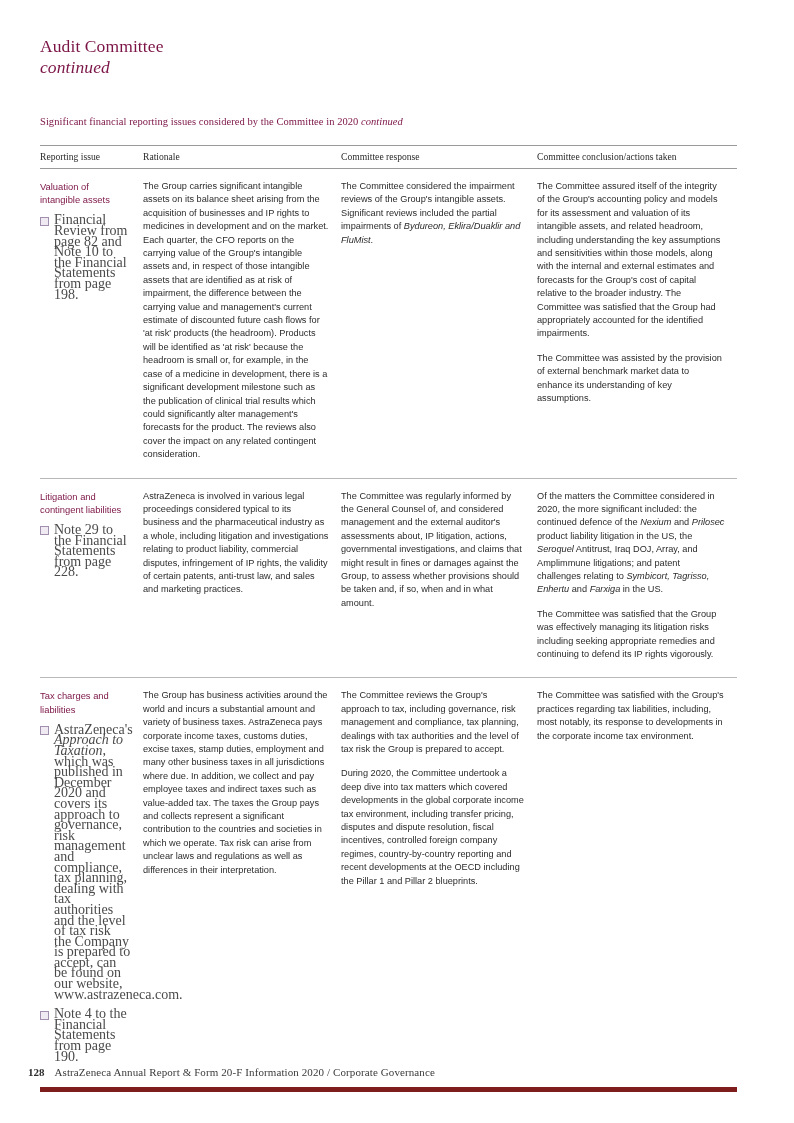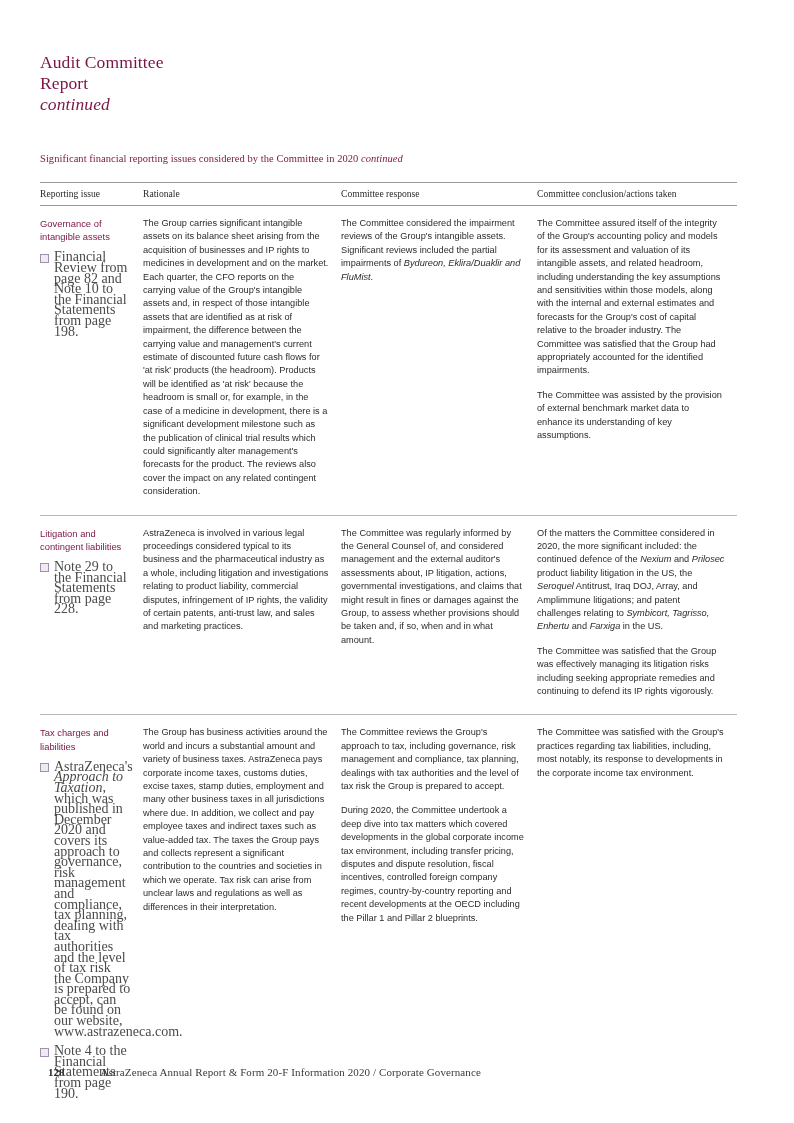--- a/index.html
+++ b/index.html
@@ -13,21 +13,21 @@
     font-family: "Liberation Sans", sans-serif;
     color: #2b2b2b;
     position: relative;
   }
   .page {
     position: absolute;
     left: 0; top: 0;
     width: 720px;
     height: 1123px;
     box-sizing: border-box;
-    padding: 52px 60px 0 40px;
+    padding: 36px 60px 0 40px;
   }
   
   .doc-title {
     font-family: "Liberation Serif", serif;
     color: #7b1446;
     font-size: 17.5px;
     line-height: 21px;
     font-weight: normal;
     margin: 0 0 0 0;
     letter-spacing: 0.1px;
@@ -107,27 +107,26 @@
     display: block;
   }
   .ref .it { font-style: italic; }
   .para { margin: 0 0 11px 0; }
   .para:last-child { margin-bottom: 0; }
   .it { font-style: italic; }
 
   
   .footer {
     position: absolute;
-    left: 48px;
+    left: 28px;
     bottom: 45px;
     width: 700px;
     border-top: 0;
     display: flex;
     align-items: baseline;
-    gap: 26px;
   }
   .footer .pageno {
     font-family: "Liberation Serif", serif;
     font-weight: bold;
     font-size: 11px;
     color: #2b2b2b;
     margin-right: 10px;
   }
   .footer .footer-text {
     font-family: "Liberation Serif", serif;
@@ -136,21 +135,20 @@
     letter-spacing: 0.1px;
   }
 </style>
 </head>
 <body>
 
 <div class="page">
 
   <h1 class="doc-title">
     <span class="line">Audit Committee</span>
-    <span class="line">Report</span>
     <span class="line continued">continued</span>
   </h1>
 
   <div class="section-heading">
     <span>Significant financial reporting issues considered by the Committee in 2020 </span><span class="it">continued</span>
   </div>
 
   <table class="report">
     <colgroup>
       <col class="c1">
@@ -163,21 +161,21 @@
         <th>Reporting issue</th>
         <th>Rationale</th>
         <th>Committee response</th>
         <th>Committee conclusion/actions taken</th>
       </tr>
     </thead>
     <tbody>
 
       <tr>
         <td>
-          <div class="issue-title">Governance of intangible assets</div>
+          <div class="issue-title">Valuation of intangible assets</div>
           <div class="refs">
             <div class="ref">
               <span class="bullet"></span>
               <span>Financial Review from page 82 and Note 10 to the Financial Statements from page 198.</span>
             </div>
           </div>
         </td>
         <td>
           <p class="para">The Group carries significant intangible assets on its balance sheet arising from the acquisition of businesses and IP rights to medicines in development and on the market. Each quarter, the CFO reports on the carrying value of the Group's intangible assets and, in respect of those intangible assets that are identified as at risk of impairment, the difference between the carrying value and management's current estimate of discounted future cash flows for 'at risk' products (the headroom). Products will be identified as 'at risk' because the headroom is small or, for example, in the case of a medicine in development, there is a significant development milestone such as the publication of clinical trial results which could significantly alter management's forecasts for the product. The reviews also cover the impact on any related contingent consideration.</p>
         </td>

